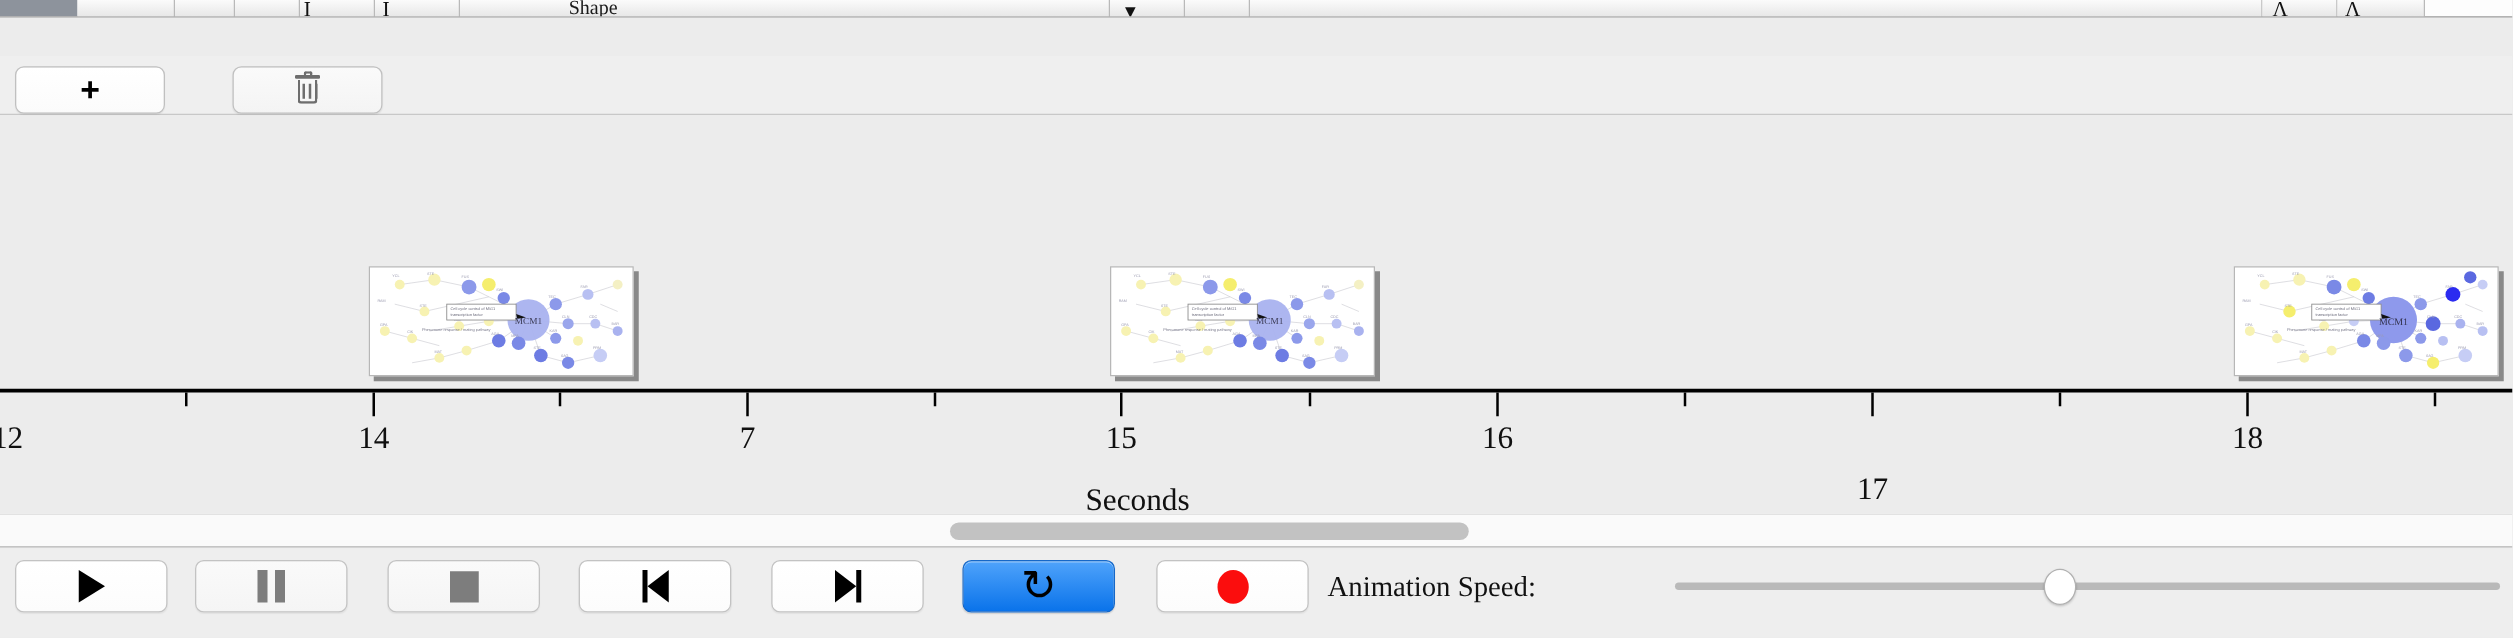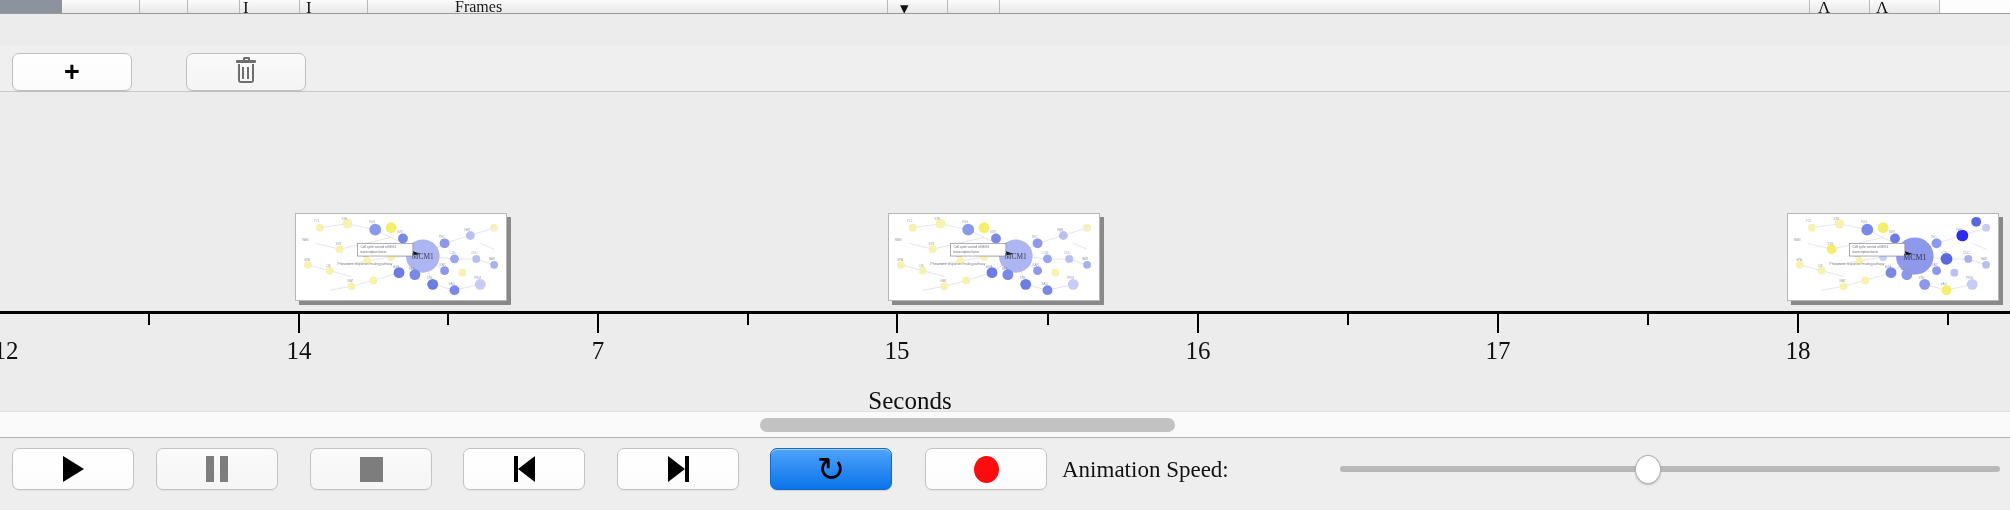--- a/index.html
+++ b/index.html
@@ -203,21 +203,21 @@
     <div class="bgcell" style="left:888px;width:60px;"></div>
     <div class="bgcell" style="left:948px;width:52px;"></div>
     <div class="bgcell" style="left:1000px;width:810px;"></div>
     <div class="bgcell" style="left:1810px;width:60px;"></div>
     <div class="bgcell" style="left:1870px;width:70px;"></div>
     <div class="bgglyph" style="left:243px;">I</div>
     <div class="bgglyph" style="left:306px;">I</div>
     <div class="bgglyph" style="left:900px;">▾</div>
     <div class="bgglyph" style="left:1818px;">Λ</div>
     <div class="bgglyph" style="left:1876px;">Λ</div>
-    <div class="bgtext" style="left:455px;">Frames</div>
+    <div class="bgtext" style="left:455px;">Shape</div>
   </div>
 
 
   <div class="toolbar">
     <div class="btn btn-add">
       <span class="plus-glyph">+</span>
     </div>
     <div class="btn btn-del flat">
       <span class="trash">
         <i class="handle"></i>
@@ -471,21 +471,21 @@
       <div class="tick major" style="left:896px;"></div>
       <div class="tick major" style="left:1197px;"></div>
       <div class="tick major" style="left:1497px;"></div>
       <div class="tick major" style="left:1797px;"></div>
 
       <div class="tick-label" style="left:6px;">12</div>
       <div class="tick-label" style="left:299px;">14</div>
       <div class="tick-label" style="left:598px;">7</div>
       <div class="tick-label" style="left:897px;">15</div>
       <div class="tick-label" style="left:1198px;">16</div>
-      <div class="tick-label" style="left:1498px;">17</div>
+      <div class="tick-label" style="left:1498px;margin-top:41px;">17</div>
       <div class="tick-label" style="left:1798px;">18</div>
 
       <div class="axis-title">
         <span>Seconds</span>
       </div>
     </div>
   </div>
 
   <div class="hscroll">
     <div class="hscroll-thumb"></div>

